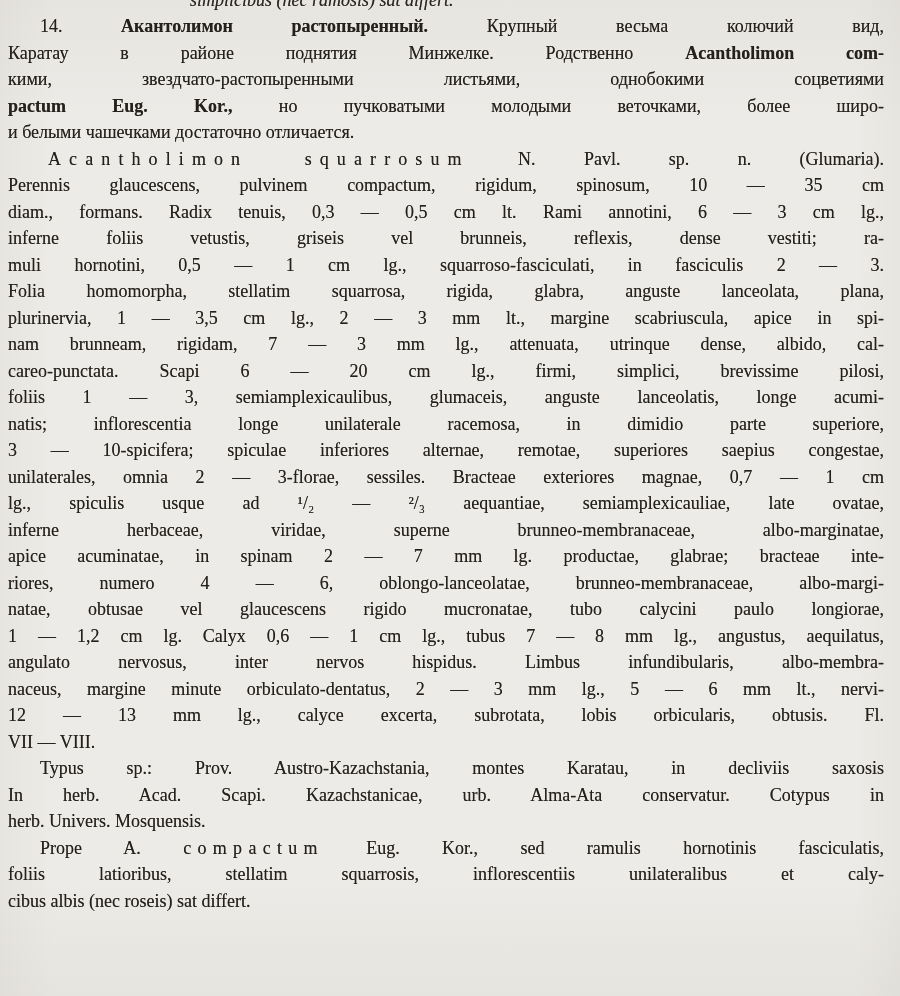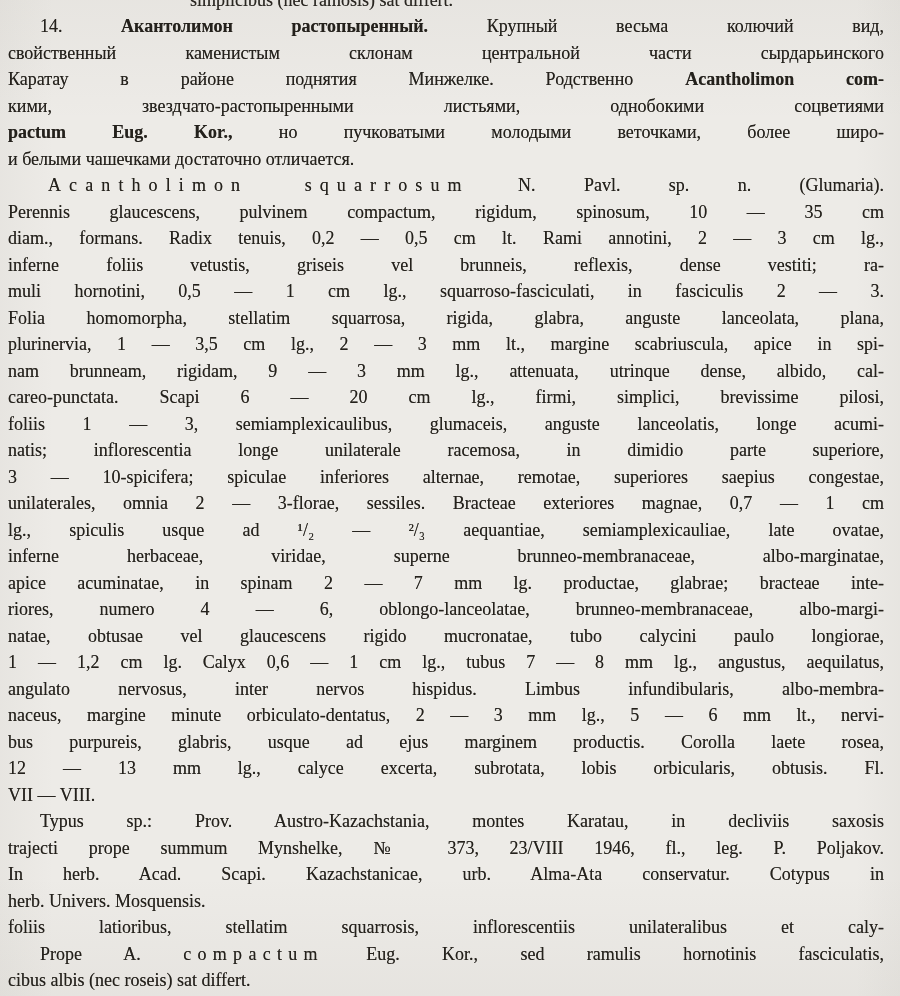--- a/index.html
+++ b/index.html
@@ -20,20 +20,21 @@
     color: #24211c;
     background:
       linear-gradient(180deg, rgba(120,115,105,0.05), rgba(120,115,105,0.0) 12%, rgba(120,115,105,0.0) 88%, rgba(120,115,105,0.06)),
       linear-gradient(90deg, rgba(120,115,105,0.05), rgba(120,115,105,0.0) 6%, rgba(120,115,105,0.0) 95%, rgba(120,115,105,0.05)),
       #edebe7;
     text-shadow: 0 0 0.5px rgba(40, 36, 30, 0.55);
   }
   .clip {
     height: 13px;
     overflow: hidden;
+    font-style: italic;
   }
   .line {
     font-size: 18px;
     line-height: 26.5px;
     height: 26.5px;
     text-align: justify;
     white-space: normal;
     overflow: hidden;
   }
   .partial {
@@ -52,57 +53,54 @@
 </head>
 <body>
 
 <div class="page">
   <div class="clip">
     <div class="line partial">simplicibus (nec ramosis) sat differt.</div>
   </div>
   <div id="paragraphs">
       <div>
         <div class="line j ind"><span>14. </span><span class="b">Акантолимон растопыренный.</span><span> Крупный весьма колючий вид,</span></div>
-        <div class="line j"><span>свойственный каменистым склонам центральной части сырдарьинского</span></div>
         <div class="line j"><span>Каратау в районе поднятия Минжелке. Родственно </span><span class="b">Acantholimon com-</span></div>
         <div class="line j"><span>кими, звездчато-растопыренными листьями, однобокими соцветиями</span></div>
         <div class="line j"><span class="b">pactum Eug. Kor.,</span><span> но пучковатыми молодыми веточками, более широ-</span></div>
         <div class="line"><span>и белыми чашечками достаточно отличается.</span></div>
       </div>
       <div>
         <div class="line j ind2"><span class="sp">Acantholimon squarrosum</span><span> N. Pavl. sp. n. (Glumaria).</span></div>
         <div class="line j"><span>Perennis glaucescens, pulvinem compactum, rigidum, spinosum, 10 — 35 cm</span></div>
-        <div class="line j"><span>diam., formans. Radix tenuis, 0,2 — 0,5 cm lt. Rami annotini, 2 — 3 cm lg.,</span></div>
+        <div class="line j"><span>diam., formans. Radix tenuis, 0,3 — 0,5 cm lt. Rami annotini, 6 — 3 cm lg.,</span></div>
         <div class="line j"><span>inferne foliis vetustis, griseis vel brunneis, reflexis, dense vestiti; ra-</span></div>
         <div class="line j"><span>muli hornotini, 0,5 — 1 cm lg., squarroso-fasciculati, in fasciculis 2 — 3.</span></div>
         <div class="line j"><span>Folia homomorpha, stellatim squarrosa, rigida, glabra, anguste lanceolata, plana,</span></div>
         <div class="line j"><span>plurinervia, 1 — 3,5 cm lg., 2 — 3 mm lt., margine scabriuscula, apice in spi-</span></div>
-        <div class="line j"><span>nam brunneam, rigidam, 9 — 3 mm lg., attenuata, utrinque dense, albido, cal-</span></div>
+        <div class="line j"><span>nam brunneam, rigidam, 7 — 3 mm lg., attenuata, utrinque dense, albido, cal-</span></div>
         <div class="line j"><span>careo-punctata. Scapi 6 — 20 cm lg., firmi, simplici, brevissime pilosi,</span></div>
         <div class="line j"><span>foliis 1 — 3, semiamplexicaulibus, glumaceis, anguste lanceolatis, longe acumi-</span></div>
         <div class="line j"><span>natis; inflorescentia longe unilaterale racemosa, in dimidio parte superiore,</span></div>
         <div class="line j"><span>3 — 10-spicifera; spiculae inferiores alternae, remotae, superiores saepius congestae,</span></div>
         <div class="line j"><span>unilaterales, omnia 2 — 3-florae, sessiles. Bracteae exteriores magnae, 0,7 — 1 cm</span></div>
         <div class="line j"><span>lg., spiculis usque ad ¹/₂ — ²/₃ aequantiae, semiamplexicauliae, late ovatae,</span></div>
         <div class="line j"><span>inferne herbaceae, viridae, superne brunneo-membranaceae, albo-marginatae,</span></div>
         <div class="line j"><span>apice acuminatae, in spinam 2 — 7 mm lg. productae, glabrae; bracteae inte-</span></div>
         <div class="line j"><span>riores, numero 4 — 6, oblongo-lanceolatae, brunneo-membranaceae, albo-margi-</span></div>
         <div class="line j"><span>natae, obtusae vel glaucescens rigido mucronatae, tubo calycini paulo longiorae,</span></div>
         <div class="line j"><span>1 — 1,2 cm lg. Calyx 0,6 — 1 cm lg., tubus 7 — 8 mm lg., angustus, aequilatus,</span></div>
         <div class="line j"><span>angulato nervosus, inter nervos hispidus. Limbus infundibularis, albo-membra-</span></div>
         <div class="line j"><span>naceus, margine minute orbiculato-dentatus, 2 — 3 mm lg., 5 — 6 mm lt., nervi-</span></div>
-        <div class="line j"><span>bus purpureis, glabris, usque ad ejus marginem productis. Corolla laete rosea,</span></div>
         <div class="line j"><span>12 — 13 mm lg., calyce excerta, subrotata, lobis orbicularis, obtusis. Fl.</span></div>
         <div class="line"><span>VII — VIII.</span></div>
       </div>
       <div>
         <div class="line j ind"><span>Typus sp.: Prov. Austro-Kazachstania, montes Karatau, in decliviis saxosis</span></div>
-        <div class="line j"><span>trajecti prope summum Mynshelke, № 373, 23/VIII 1946, fl., leg. P. Poljakov.</span></div>
         <div class="line j"><span>In herb. Acad. Scapi. Kazachstanicae, urb. Alma-Ata conservatur. Cotypus in</span></div>
         <div class="line"><span>herb. Univers. Mosquensis.</span></div>
       </div>
       <div>
+        <div class="line j ind"><span>Prope A. </span><span class="sp2">compactum</span><span> Eug. Kor., sed ramulis hornotinis fasciculatis,</span></div>
         <div class="line j"><span>foliis latioribus, stellatim squarrosis, inflorescentiis unilateralibus et caly-</span></div>
-        <div class="line j ind"><span>Prope A. </span><span class="sp2">compactum</span><span> Eug. Kor., sed ramulis hornotinis fasciculatis,</span></div>
         <div class="line"><span>cibus albis (nec roseis) sat differt.</span></div>
       </div>
     </div>
 </div>
 
 </body></html>

